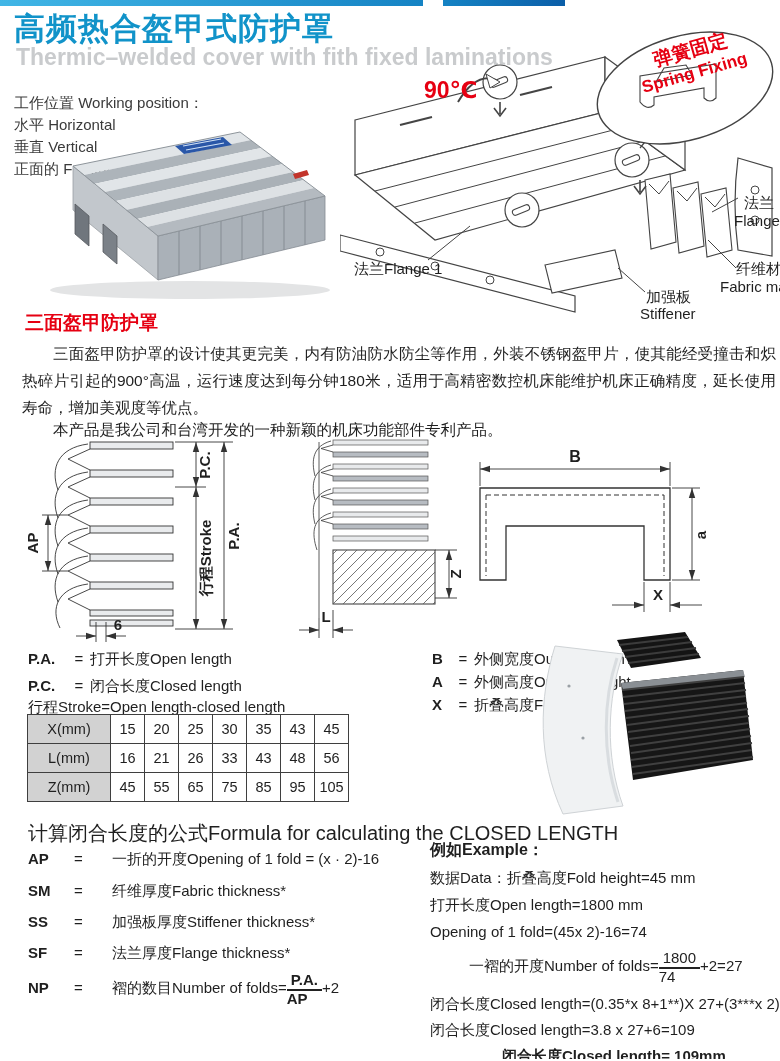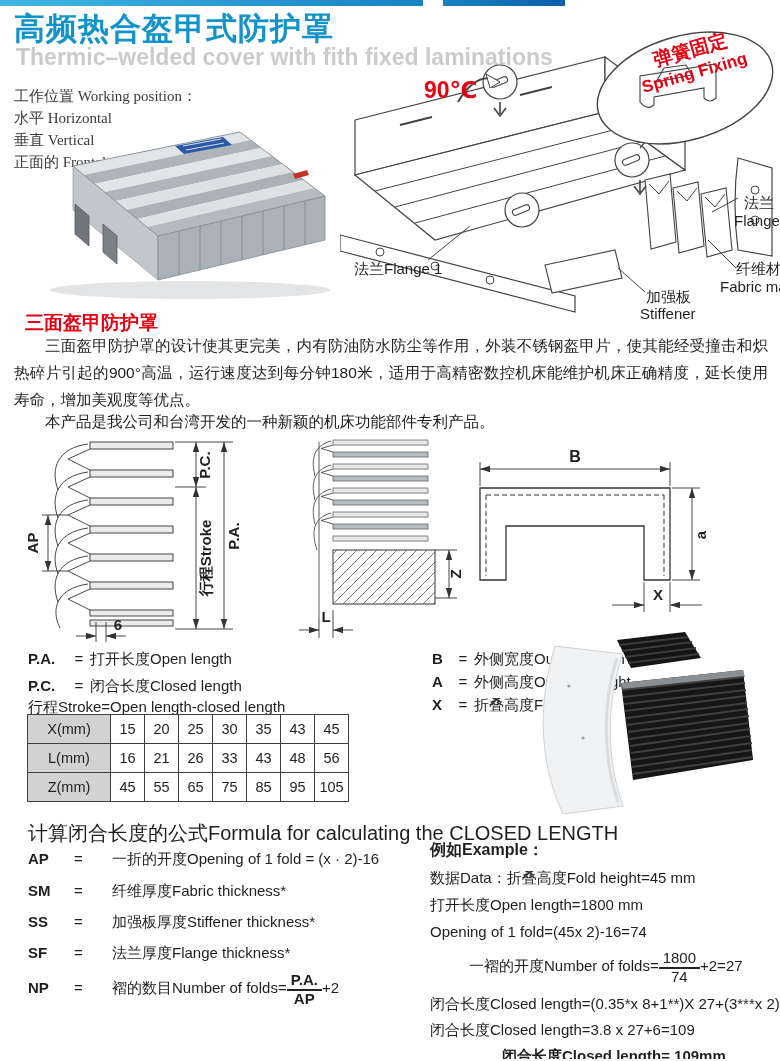--- a/index.html
+++ b/index.html
@@ -3,51 +3,51 @@
 <meta charset="utf-8">
 <style>
   html,body{margin:0;padding:0;background:#fff;}
   .page{position:relative;width:780px;height:1059px;background:#fff;overflow:hidden;
         font-family:"Liberation Sans","DejaVu Sans",sans-serif;color:#222;}
   .abs{position:absolute;}
   .title{font-size:31px;font-weight:bold;color:#1193c9;letter-spacing:1px;white-space:nowrap;}
   .subtitle{font-size:23px;font-weight:bold;color:#c9cbcd;white-space:nowrap;}
   .workpos{font-size:15px;color:#3a3a3a;line-height:22px;}
   .secheading{font-size:19px;font-weight:bold;color:#e60012;margin:0;}
-  .para{font-size:15.5px;line-height:27px;color:#1f1f1f;margin:0;text-indent:2em;text-align:justify;}
+  .para{font-size:15.5px;line-height:27px;color:#1f1f1f;margin:8px;text-indent:2em;text-align:justify;}
   .defrow{font-size:15px;color:#1f1f1f;line-height:21px;white-space:nowrap;}
   .defrow b{display:inline-block;min-width:40px;}
   .defrow .eq{display:inline-block;min-width:22px;text-align:center;}
   table.sizes{border-collapse:collapse;font-size:14.5px;color:#1f1f1f;}
   table.sizes td{border:1.6px solid #3f3f3f;height:28px;text-align:center;padding:0 2px;}
   table.sizes td.lab{background:#d2d2d2;width:78px;font-weight:normal;}
   table.sizes td.val{width:29px;}
   .fheading{font-size:20px;color:#1f1f1f;white-space:nowrap;}
   .frow{font-size:15px;color:#1f1f1f;white-space:nowrap;}
   .frow b.term{display:inline-block;min-width:46px;font-weight:bold;}
   .frow .eq{display:inline-block;min-width:38px;}
-  .frac{display:inline-block;vertical-align:middle;text-align:center;line-height:1.1;}
+  .frac{display:inline-block;vertical-align:middle;line-height:1.1;}
   .frac .num{display:block;border-bottom:2px solid #222;padding:0 4px;}
   .frac .den{display:block;}
   .ex{font-size:15px;color:#1f1f1f;white-space:nowrap;}
   .exh{font-size:16px;font-weight:bold;}
   svg text{font-family:"Liberation Sans","DejaVu Sans",sans-serif;}
 </style>
 </head>
 <body>
 
 <div class="page">
 
   <div class="abs" style="left:0;top:0;width:423px;height:6px;background:linear-gradient(90deg,#41b6e6,#1583c4);"></div>
   <div class="abs" style="left:443px;top:0;width:122px;height:6px;background:linear-gradient(90deg,#1583c4,#0b5ea8);"></div>
 
   <div class="abs title" style="left:14px;top:8px;">高频热合盔甲式防护罩</div>
   <div class="abs subtitle" style="left:16px;top:44px;">Thermic–welded cover with fith fixed laminations</div>
 
-  <div class="abs workpos" style="left:14px;top:85px;font-family:Liberation Serif, serif;">
+  <div class="abs workpos" style="left:14px;top:92px;">
     <div>工作位置 Working position：</div>
     <div>水平 Horizontal</div>
     <div>垂直 Vertical</div>
     <div>正面的 Frontal</div>
   </div>
 
   <svg class="abs" style="left:25px;top:118px;" width="310" height="190" viewBox="0 0 310 190">
     <ellipse cx="165" cy="172" rx="140" ry="9" fill="#e3e4e5"></ellipse>
 
     <polygon points="48,48 133,118 133,162 48,92" fill="#c2c7cc" stroke="#9aa0a5" stroke-width="0.8"></polygon>

